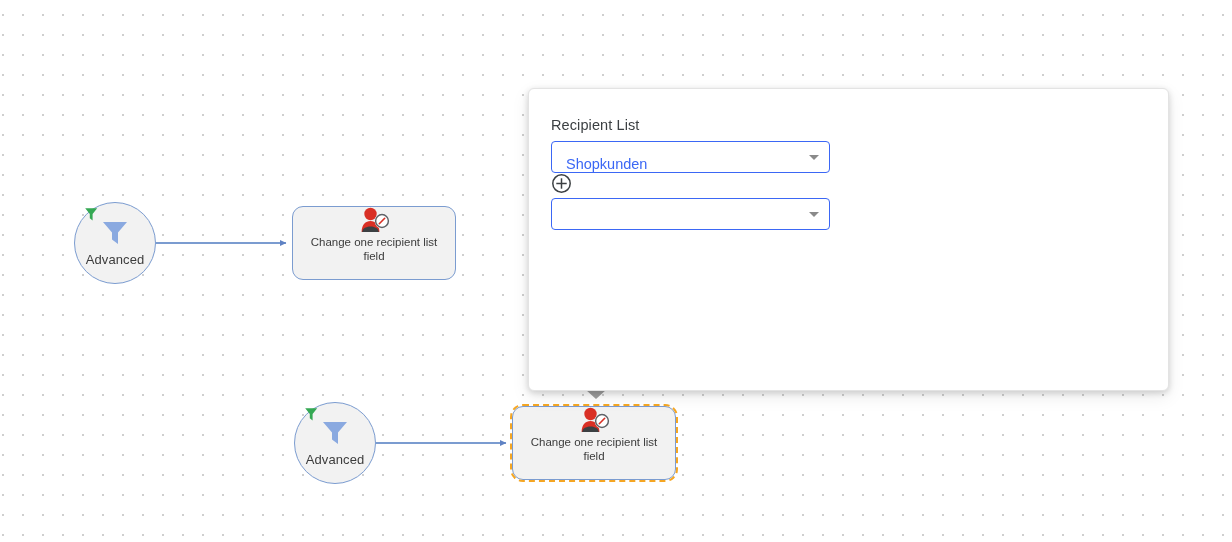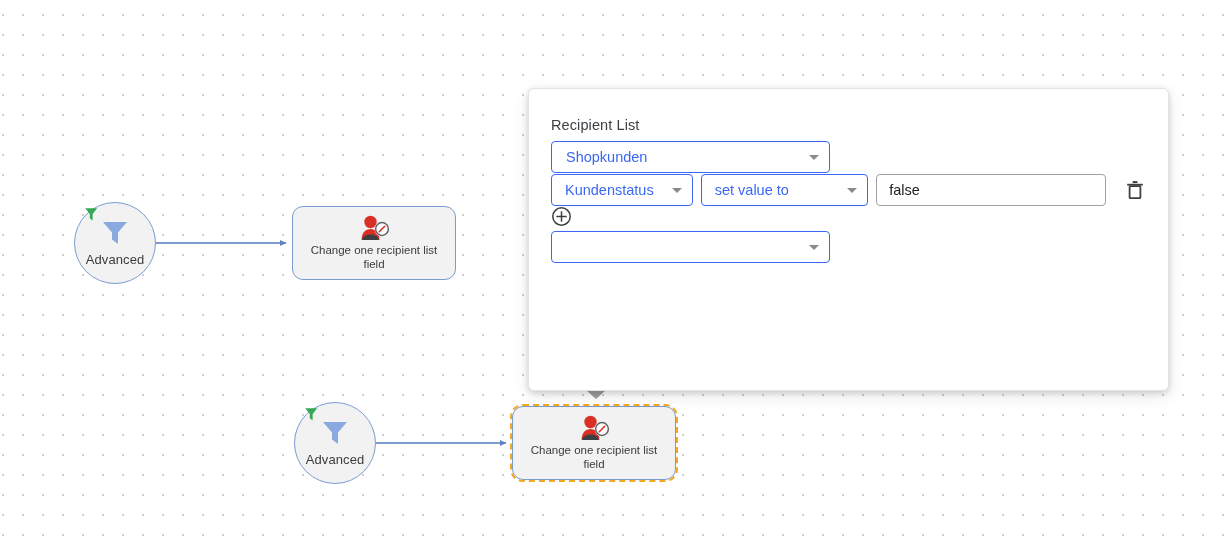--- a/index.html
+++ b/index.html
@@ -76,21 +76,20 @@
     position: absolute;
     width: 164px;
     height: 74px;
     box-sizing: border-box;
     background: #f2f2f2;
     border: 1.6px solid #7b9cd0;
     border-radius: 11px;
     display: flex;
     flex-direction: column;
     align-items: center;
-    justify-content: center;
   }
   .rect-node.selected::after {
     content: "";
     position: absolute;
     left: -3px; top: -3px; right: -3px; bottom: -3px;
     border: 2.5px dashed #f5a623;
     border-radius: 13px;
     pointer-events: none;
   }
   .rect-node .node-icon {
@@ -159,21 +158,21 @@
   .select .caret {
     position: absolute;
     right: 10px;
     top: 50%;
     margin-top: -2px;
     width: 0; height: 0;
     border-left: 5.5px solid transparent;
     border-right: 5.5px solid transparent;
     border-top: 5.5px solid #8a8a8a;
   }
-  .select.w-recipient { width: 279px; }
+  .select.w-recipient { width: 279px; align-items: flex-end; }
   .select.w-field     { width: 150px; padding: 0 26px 0 13px; }
   .select.w-op        { width: 178px; padding: 0 26px 0 13px; }
   .select.w-perform   { width: 279px; }
 
   .changes-row {
     display: flex;
     align-items: center;
     gap: 8px;
     margin-top: 1px;
   }
@@ -285,43 +284,20 @@
 
     
     <div class="field-label">Recipient List</div>
     <div class="select w-recipient">
       <span>Shopkunden</span>
       <span class="caret"></span>
     </div>
 
     
 
-    <div class="changes-row">
-      <div class="select w-field">
-        <span>Kundenstatus</span>
-        <span class="caret"></span>
-      </div>
-
-      <div class="select w-op">
-        <span>set value to</span>
-        <span class="caret"></span>
-      </div>
-
-      <div class="text-input">
-        <span>false</span>
-      </div>
-
-      <span class="trash-btn">
-        <svg width="18" height="20" viewBox="0 0 18 20">
-          <rect x="3.6" y="6.2" width="10.8" height="12.0" rx="0.8" fill="none" stroke="#3c4043" stroke-width="1.8"></rect>
-          <rect x="1.2" y="3.8" width="15.6" height="1.8" fill="#3c4043"></rect>
-          <rect x="6.6" y="1.1" width="4.8" height="2.0" fill="#3c4043"></rect>
-        </svg>
-      </span>
-    </div>
 
     <span class="add-btn">
       <svg width="21" height="21" viewBox="0 0 21 21">
         <circle cx="10.5" cy="10.5" r="8.7" fill="none" stroke="#3c4043" stroke-width="1.5"></circle>
         <line x1="10.5" y1="5.3" x2="10.5" y2="15.7" stroke="#3c4043" stroke-width="1.5"></line>
         <line x1="5.3" y1="10.5" x2="15.7" y2="10.5" stroke="#3c4043" stroke-width="1.5"></line>
       </svg>
     </span>
 
     

